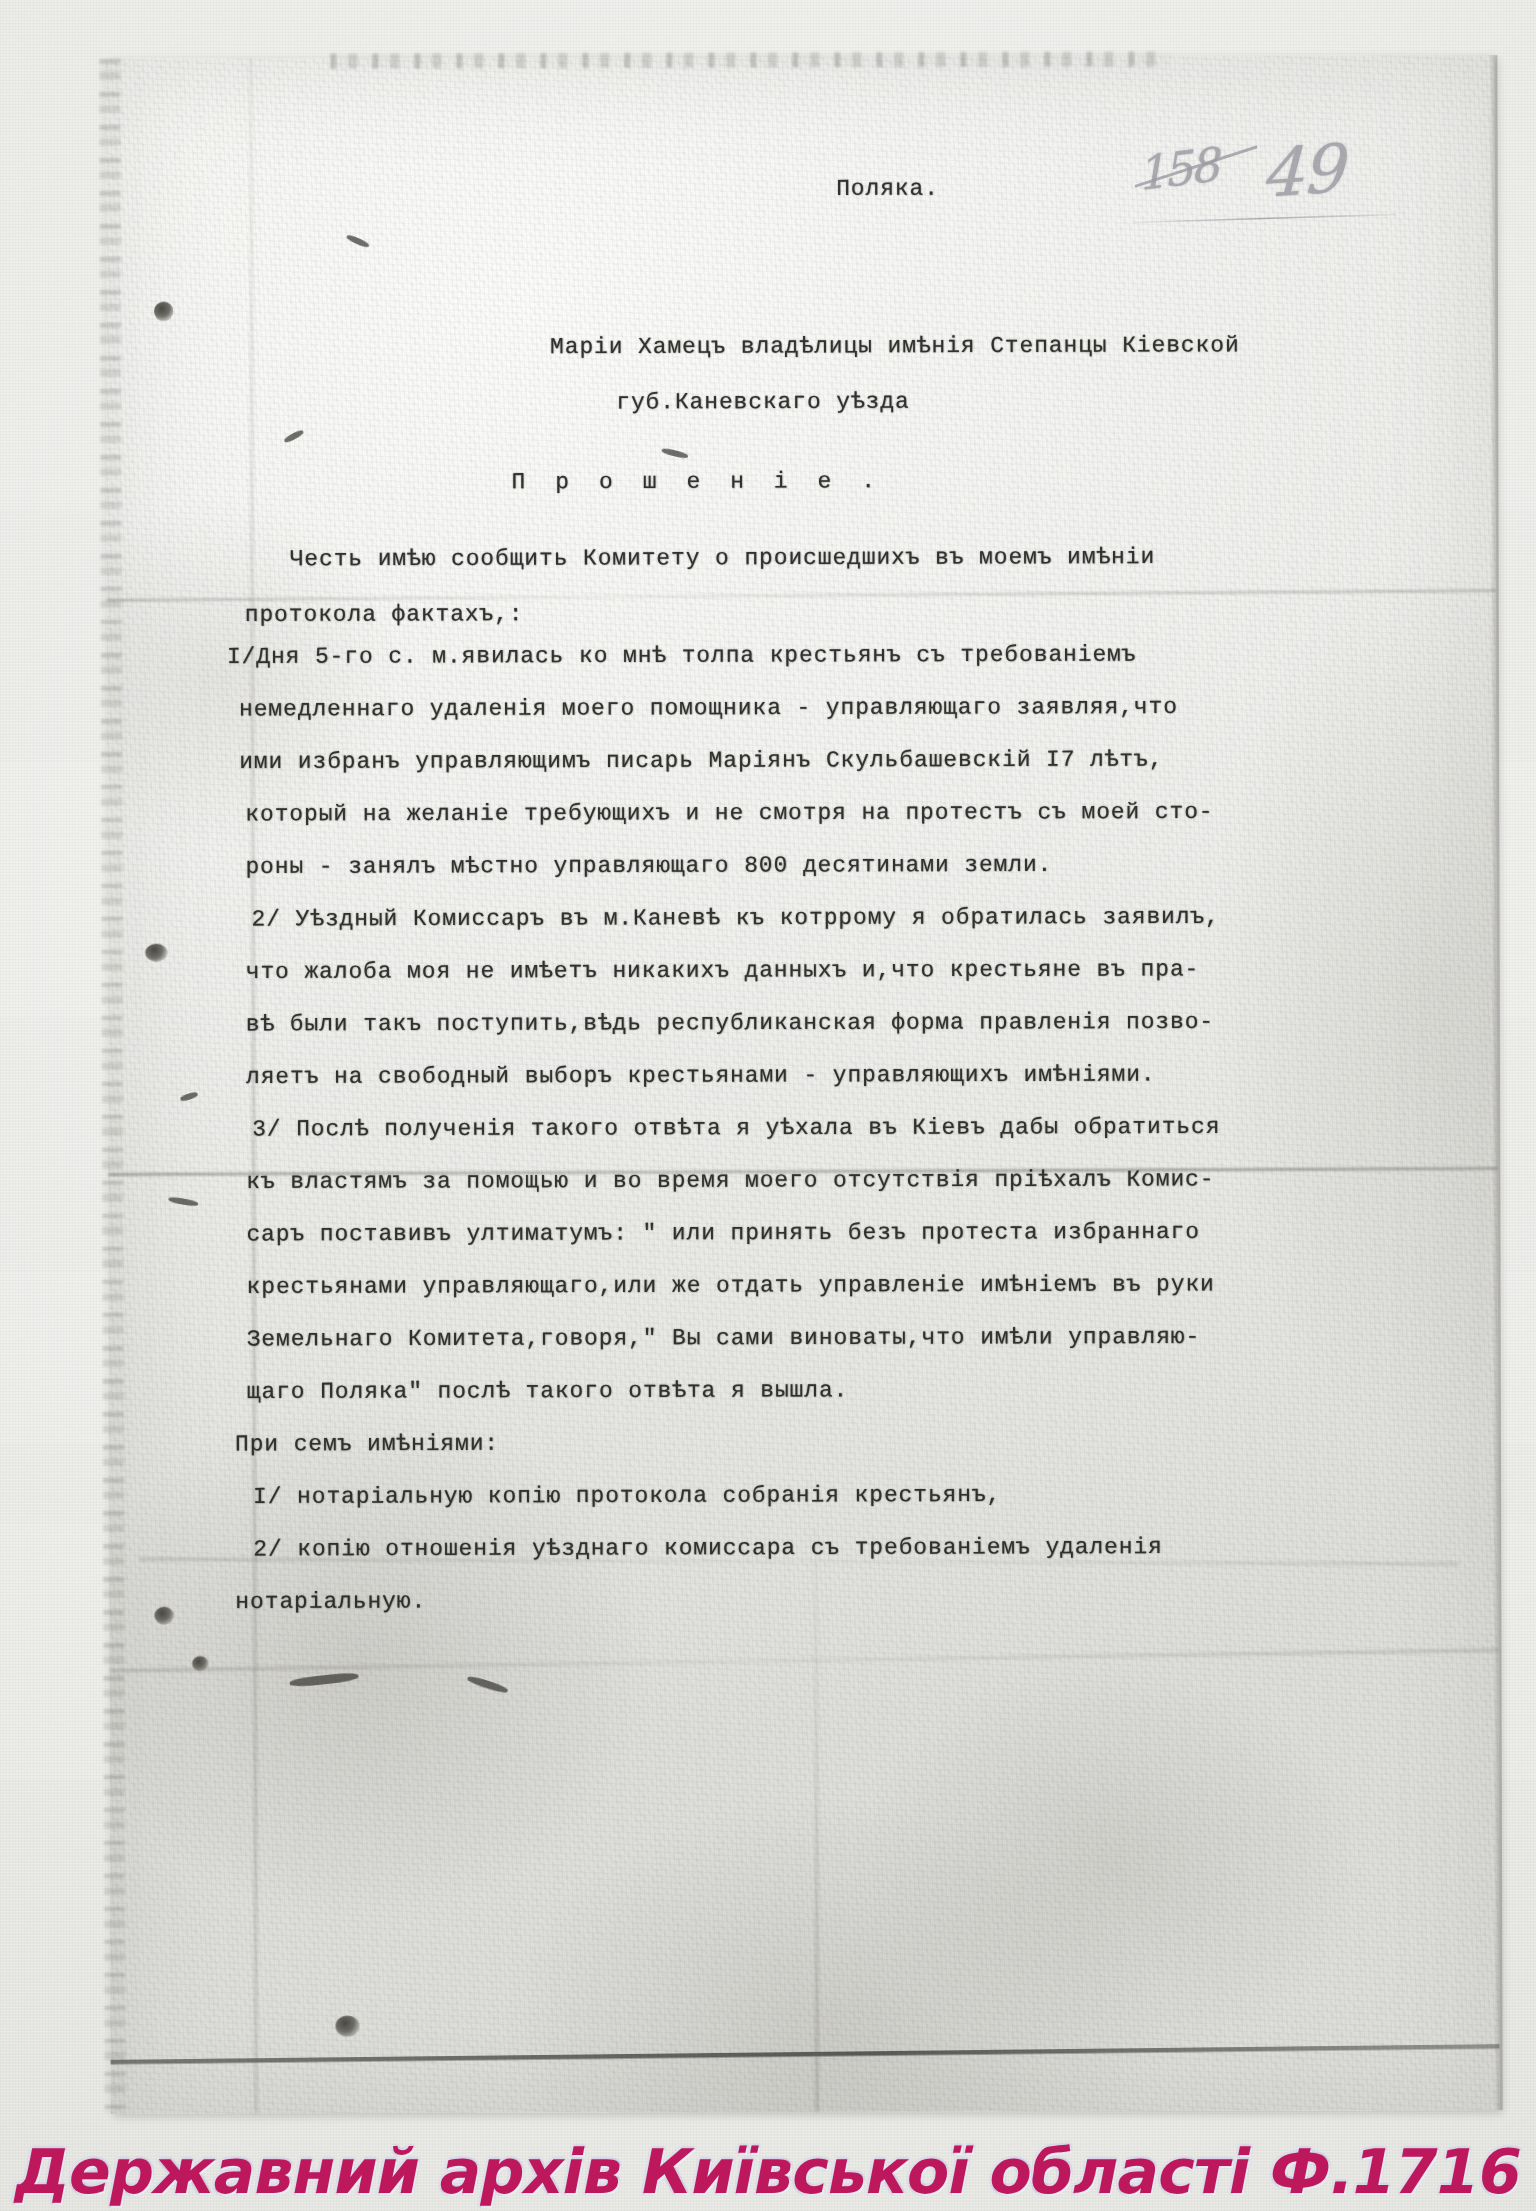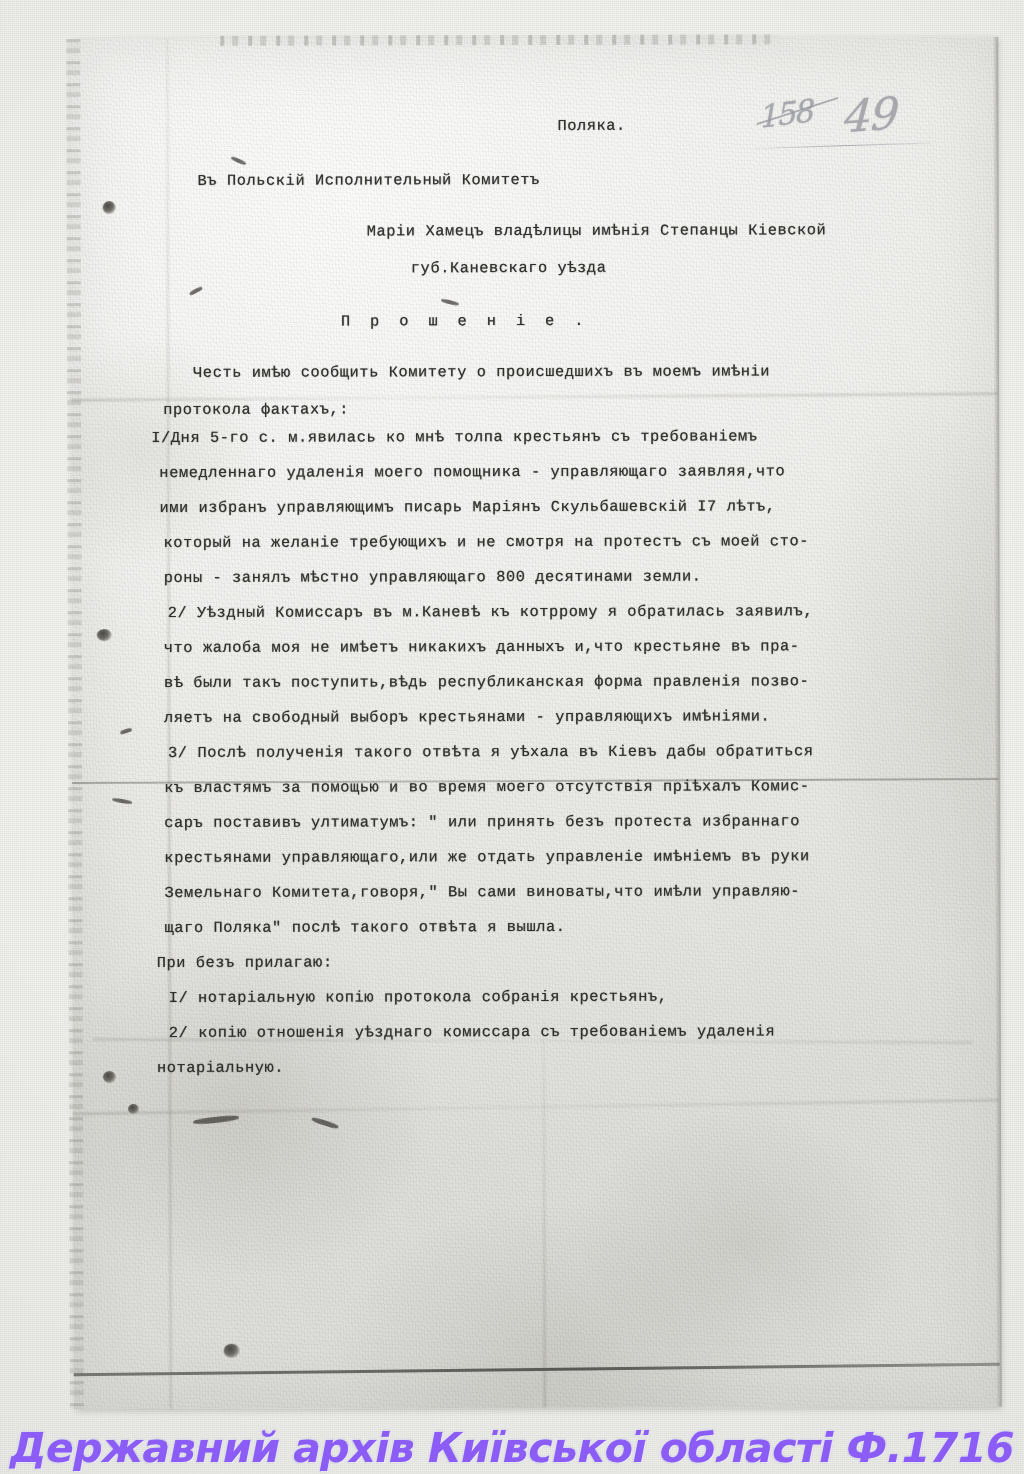--- a/index.html
+++ b/index.html
@@ -189,21 +189,21 @@
   .watermark{
     position:absolute;
     left:0; bottom:2px;
     width:100%;
     text-align:center;
     font-family:"DejaVu Sans","Liberation Sans",sans-serif;
     font-weight:bold;
     font-style:italic;
     font-size:41px;
     letter-spacing:-.5px;
-    color:#8b5cf6;
+    color:#be185d;
     text-shadow:
       1px 1px 0 rgba(255,255,255,.55),
       -1px -1px 0 rgba(255,255,255,.35),
       0 0 2px rgba(26,24,220,.5);
     pointer-events:none;
     white-space:nowrap;
   }
 </style>
 </head>
 <body>
@@ -245,21 +245,20 @@
     <div class="folio">
       <span class="hw struck">158</span>
       <span class="hw num">49</span>
       <span class="underline"></span>
     </div>
 
     <div class="typed">
 
       <div class="ln" style="left:487px;top:79px;">Поляка.</div>
 
-      <div class="ln" style="left:127px;top:133px;">Въ Польскій Исполнительный Комитетъ</div>
 
       <div class="ln" style="left:296px;top:184px;">Маріи Хамецъ владѣлицы имѣнія Степанцы Кіевской</div>
       <div class="ln" style="left:296px;top:221px;margin-left:44px;">губ.Каневскаго уѣзда</div>
 
       <div class="ln spaced" style="left:270px;top:274px;">П р о ш е н і е .</div>
 
       <div class="ln" style="left:122px;top:325px;">Честь имѣю сообщить Комитету о происшедшихъ въ моемъ имѣніи</div>
       <div class="ln" style="left:92px;top:362px;">протокола фактахъ,:</div>
 
       <div class="ln" style="left:80px;top:390px;">I/Дня 5-го с. м.явилась ко мнѣ толпа крестьянъ съ требованіемъ</div>
@@ -273,21 +272,21 @@
       <div class="ln" style="left:92px;top:635px;">вѣ были такъ поступить,вѣдь республиканская форма правленія позво-</div>
       <div class="ln" style="left:92px;top:670px;">ляетъ на свободный выборъ крестьянами - управляющихъ имѣніями.</div>
 
       <div class="ln" style="left:96px;top:705px;">3/ Послѣ полученія такого отвѣта я уѣхала въ Кіевъ дабы обратиться</div>
       <div class="ln" style="left:92px;top:740px;">къ властямъ за помощью и во время моего отсутствія пріѣхалъ Комис-</div>
       <div class="ln" style="left:92px;top:775px;">саръ поставивъ ултиматумъ: " или принять безъ протеста избраннаго</div>
       <div class="ln" style="left:92px;top:810px;">крестьянами управляющаго,или же отдать управленіе имѣніемъ въ руки</div>
       <div class="ln" style="left:92px;top:845px;">Земельнаго Комитета,говоря," Вы сами виноваты,что имѣли управляю-</div>
       <div class="ln" style="left:92px;top:880px;">щаго Поляка" послѣ такого отвѣта я вышла.</div>
 
-      <div class="ln" style="left:84px;top:915px;">При безъ прилагаю:</div>
+      <div class="ln" style="left:84px;top:915px;">При семъ имѣніями:</div>
 
       <div class="ln" style="left:96px;top:950px;">I/ нотаріальную копію протокола собранія крестьянъ,</div>
       <div class="ln" style="left:96px;top:985px;">2/ копію отношенія уѣзднаго комиссара съ требованіемъ удаленія</div>
       <div class="ln" style="left:84px;top:1020px;">нотаріальную.</div>
 
     </div>
   </div>
 
   <div class="watermark">Державний архів Київської області Ф.1716</div>
 

